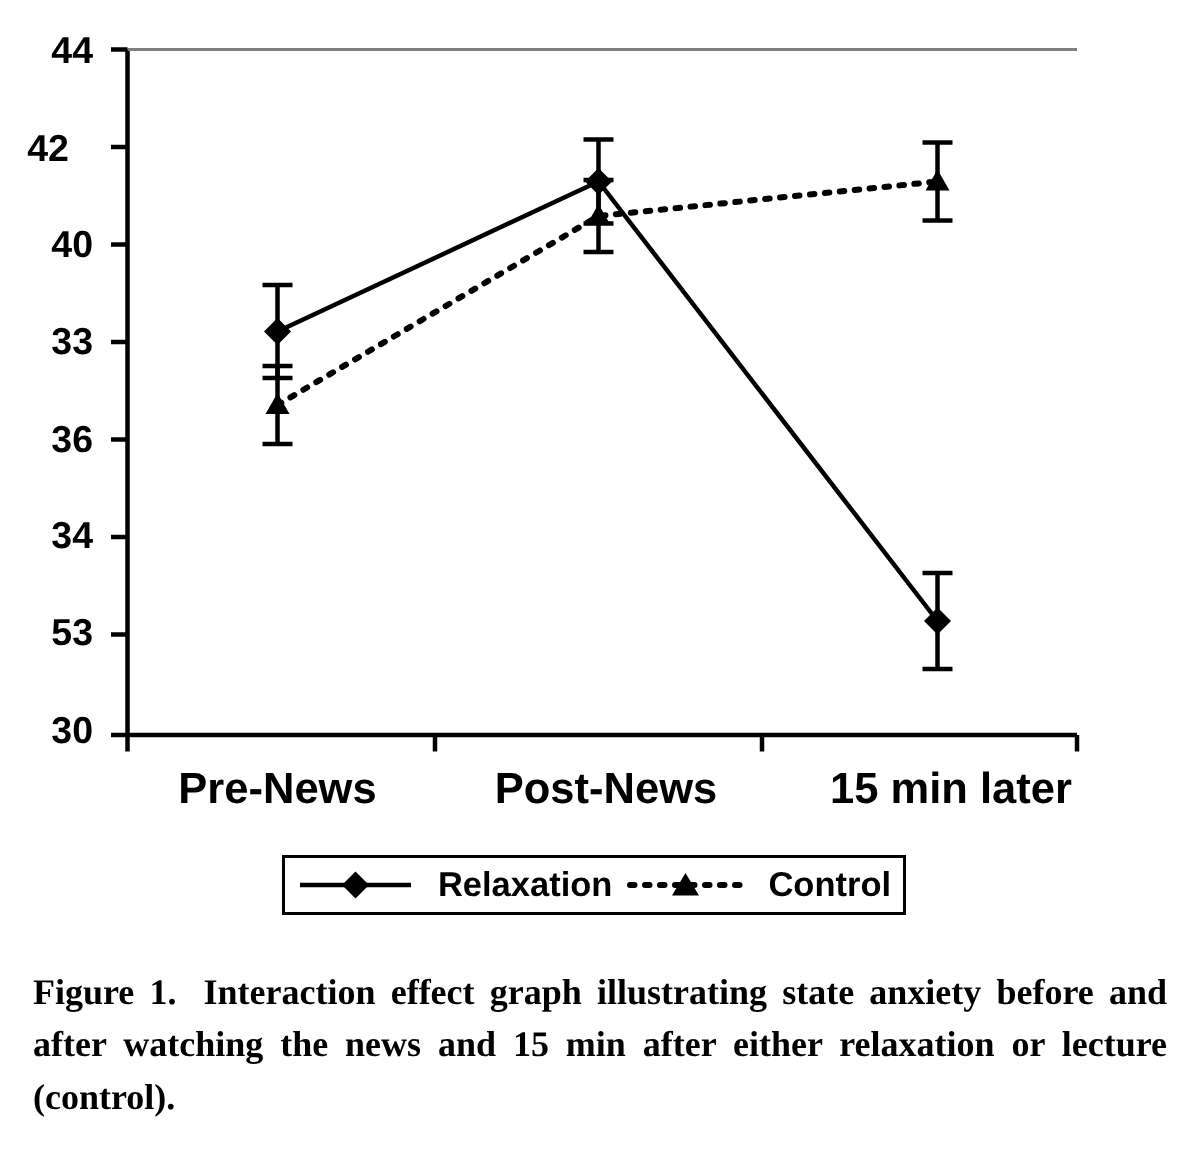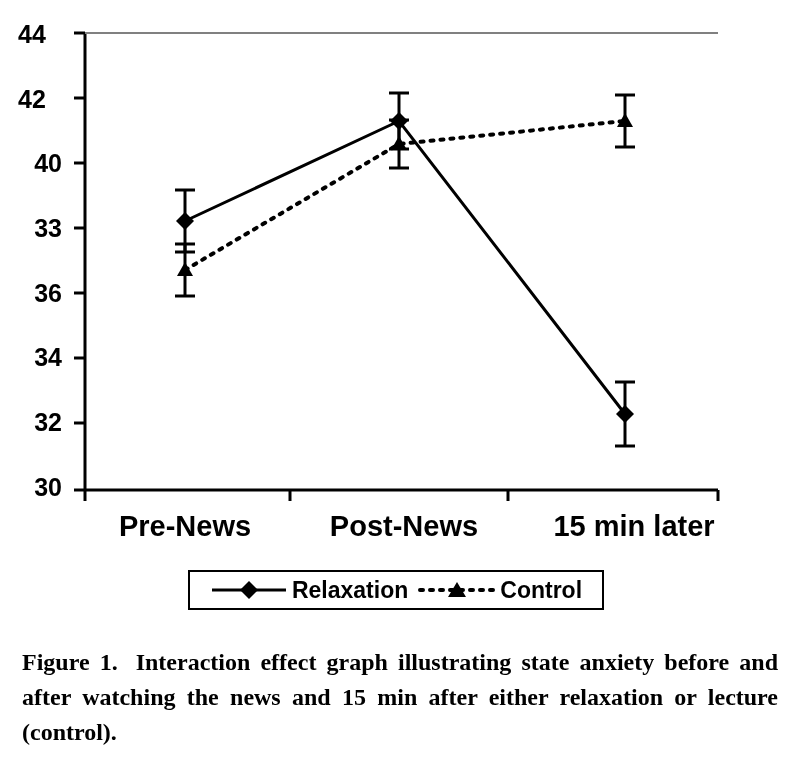--- a/index.html
+++ b/index.html
@@ -66,22 +66,22 @@
     left: 0; top: 0;
     width: 100%;
     height: 100%;
     display: flex;
     align-items: center;
     justify-content: center;
     gap: 10px;
   }
   .legend-entry {
     display: flex;
-    align-items: center;
-    gap: 4px;
+    align-items: flex-start;
+    gap: 16px;
   }
   .legend-label {
     font-family: "Liberation Sans", sans-serif;
     font-weight: bold;
     font-size: 23px;
     line-height: 23px;
   }
   
   .caption {
     position: absolute;
@@ -98,27 +98,27 @@
     margin-right: 18px;
   }
 </style>
 </head>
 <body>
 
 <div id="figure-root">
 
   <div class="chart-area">
 
-    <div class="ytick-label" style="left:2px; top:20px;text-align:center;">44</div>
+    <div class="ytick-label" style="left:2px; top:20px;">44</div>
     <div class="ytick-label" style="left:2px; top:85px;text-align:center;">42</div>
     <div class="ytick-label" style="left:2px; top:149px;">40</div>
     <div class="ytick-label" style="left:2px; top:214px;">33</div>
     <div class="ytick-label" style="left:2px; top:279px;">36</div>
     <div class="ytick-label" style="left:2px; top:343px;">34</div>
-    <div class="ytick-label" style="left:2px; top:408px;">32</div>
+    <div class="ytick-label" style="left:2px; top:408px;">53</div>
     <div class="ytick-label" style="left:2px; top:473px;">30</div>
 
     <div class="xtick-label" style="left:105px; top:510px; width:160px;">Pre-News</div>
     <div class="xtick-label" style="left:324px; top:510px; width:160px;">Post-News</div>
     <div class="xtick-label" style="left:544px; top:510px; width:180px;">15 min later</div>
 
     <svg class="plot-svg" width="800" height="620" viewBox="0 0 800 620">
 
       <g>
         <line x1="85" y1="33" x2="85" y2="490" stroke="#000" stroke-width="3"></line>

